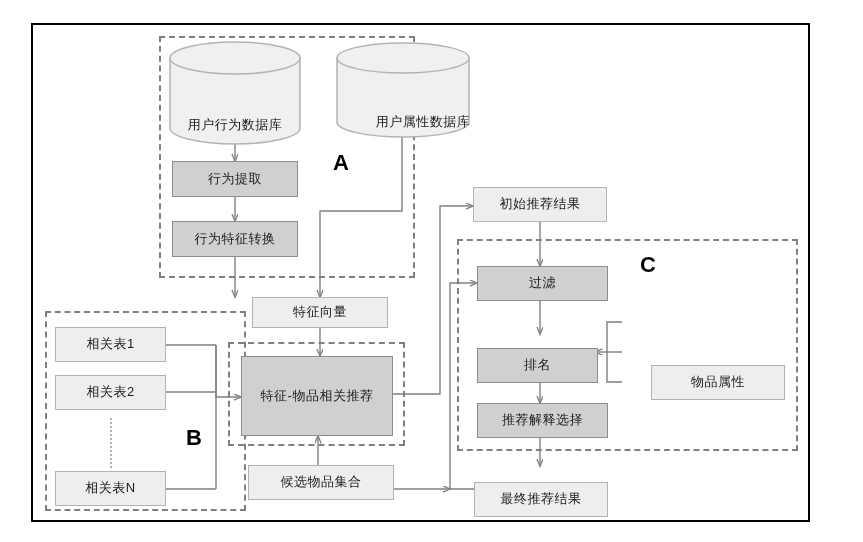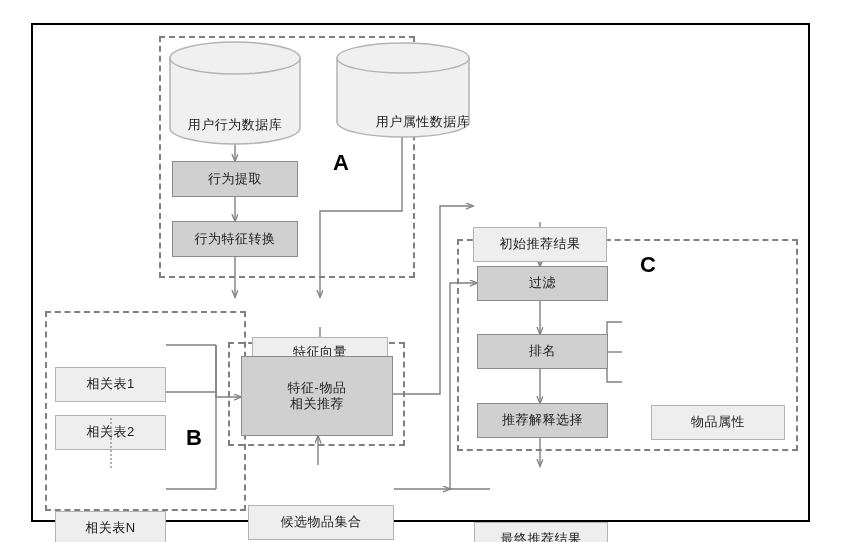--- a/index.html
+++ b/index.html
@@ -2,21 +2,21 @@
 <html><head>
 <meta charset="utf-8">
 <style>
   html,body{margin:0;padding:0;background:#ffffff;}
   body{font-family:"Liberation Sans","DejaVu Sans",sans-serif;}
   #canvas{position:relative;width:863px;height:542px;background:#ffffff;overflow:hidden;}
   #frame{position:absolute;left:31px;top:23px;width:779px;height:499px;border:2.5px solid #000;box-sizing:border-box;}
   svg.layer{position:absolute;left:0;top:0;width:863px;height:542px;pointer-events:none;}
   .node{position:absolute;box-sizing:border-box;display:flex;align-items:center;justify-content:center;
         text-align:center;line-height:1.25;color:#1a1a1a;font-size:13px;letter-spacing:.5px;}
-  .box-light{background:#eeeeee;border:1.6px solid #b3b3b3;margin-top:40px;}
+  .box-light{background:#eeeeee;border:1.6px solid #b3b3b3;}
   .box-dark{background:#d0d0d0;border:1.6px solid #8c8c8c;}
   .cyl-label{position:absolute;display:flex;align-items:center;justify-content:center;
              font-size:13px;color:#1a1a1a;letter-spacing:.5px;margin-top:32px;}
   .region-tag{position:absolute;font-size:22px;font-weight:bold;color:#000;
               font-family:"Liberation Sans","DejaVu Sans",sans-serif;}
   .dashed{position:absolute;box-sizing:border-box;border:2px dashed #808080;}
   .vdots{position:absolute;width:2px;border-left:2px dotted #b0b0b0;}
 </style>
 </head>
 <body>
@@ -96,32 +96,32 @@
   <div class="node box-light" style="left:252px;top:297px;width:136px;height:31px;">特征向量</div>
 
   <div class="node box-light" style="left:55px;top:327px;width:111px;height:35px;">相关表1</div>
 
   <div class="node box-light" style="left:55px;top:375px;width:111px;height:35px;">相关表2</div>
 
   <div class="vdots" style="left:110px;top:418px;height:50px;"></div>
 
   <div class="node box-light" style="left:55px;top:471px;width:111px;height:35px;">相关表N</div>
 
-  <div class="node box-dark" style="left:241px;top:356px;width:152px;height:80px;flex-direction:column;">
+  <div class="node box-dark" style="left:241px;top:356px;width:152px;height:80px;flex-direction:row;">
     <span>特征-物品</span>
     <span>相关推荐</span>
   </div>
 
   <div class="node box-light" style="left:248px;top:465px;width:146px;height:35px;">候选物品集合</div>
 
   <div class="node box-light" style="left:473px;top:187px;width:134px;height:35px;">初始推荐结果</div>
 
   <div class="node box-dark" style="left:477px;top:266px;width:131px;height:35px;">过滤</div>
 
-  <div class="node box-dark" style="left:477px;top:334px;width:131px;height:35px;">排名</div>
+  <div class="node box-dark" style="left:477px;top:348px;width:121px;height:35px;">排名</div>
 
   <div class="node box-dark" style="left:477px;top:403px;width:131px;height:35px;">推荐解释选择</div>
 
   <div class="node box-light" style="left:474px;top:482px;width:134px;height:35px;text-align:right;">最终推荐结果</div>
 
 
   <div class="node box-light" style="left:651px;top:365px;width:134px;height:35px;">物品属性</div>
 
   <div class="region-tag" style="left:333px;top:150px;">A</div>
   <div class="region-tag" style="left:186px;top:425px;">B</div>

